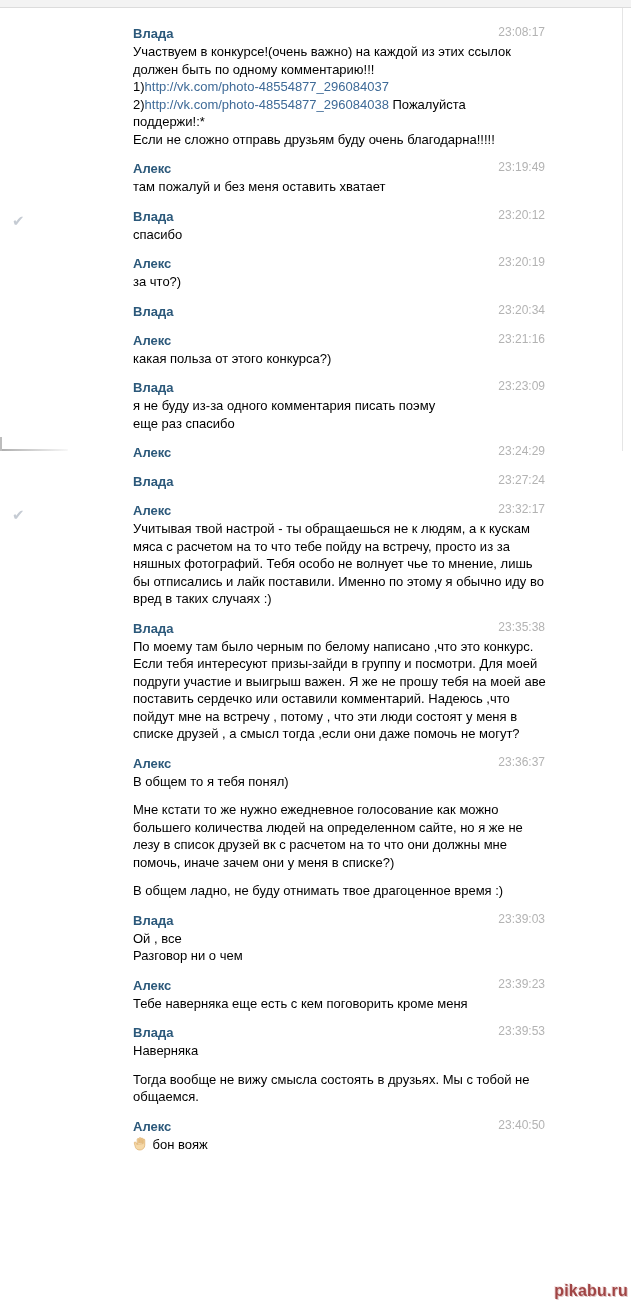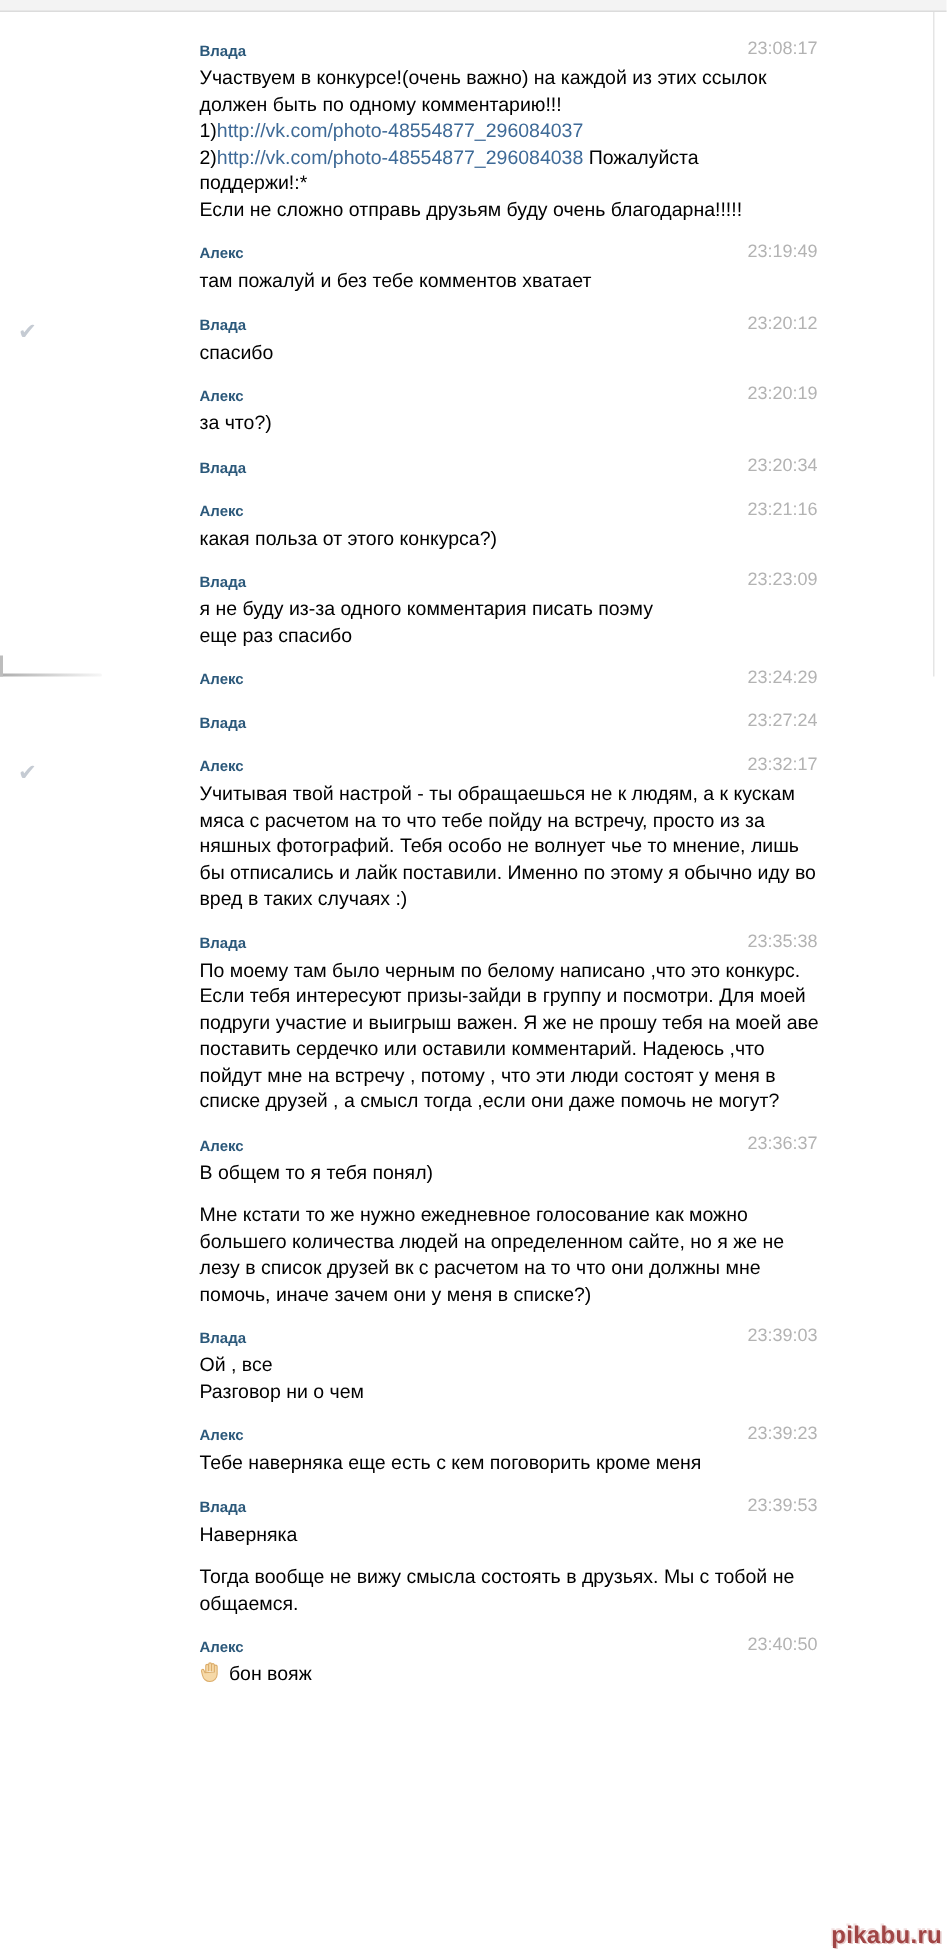--- a/index.html
+++ b/index.html
@@ -28,21 +28,21 @@
     position: absolute; left: 0; top: 437px; width: 2px; height: 14px;
     background: #bdbdbd;
   }
   .chat {
     position: absolute; left: 133px; top: 24px; width: 428px;
   }
   .msg { position: relative; margin-bottom: 11px; }
   .msg-head { position: relative; height: 18px; margin-bottom: 1px; }
   .author {
     color: var(--name-color, #2b587a);
-    font-weight: bold; font-size: 10px; line-height: 17px;
+    font-weight: bold; font-size: 13px; line-height: 17px;
     text-decoration: none; cursor: pointer;
   }
   .time {
     position: absolute; right: 16px; top: 1px;
     color: var(--time-color, #b3b3b3);
     font-size: 12px; line-height: 15px; text-align: right;
   }
   .msg-body { font-size: 13px; line-height: 17.5px; color: #000; }
   .para { white-space: pre-wrap; margin: 0 0 11px 0; }
   .para:last-child { margin-bottom: 0; }
@@ -79,21 +79,21 @@
 должен быть по одному комментарию!!!
 1)</span><a class="msg-link">http://vk.com/photo-48554877_296084037</a><span>
 2)</span><a class="msg-link">http://vk.com/photo-48554877_296084038</a><span> Пожалуйста
 поддержи!:*
 Если не сложно отправь друзьям буду очень благодарна!!!!!</span></div>
       </div>
     </div>
     <div class="msg">
       <div class="msg-head"><a class="author">Алекс</a><span class="time">23:19:49</span></div>
       <div class="msg-body">
-        <div class="para"><span>там пожалуй и без тебе комментов хватает</span></div>
+        <div class="para"><span>там пожалуй и без меня оставить хватает</span></div>
       </div>
     </div>
     <div class="msg">
       <span class="check">✔</span>
       <div class="msg-head"><a class="author">Влада</a><span class="time">23:20:12</span></div>
       <div class="msg-body">
         <div class="para"><span>спасибо</span></div>
       </div>
     </div>
     <div class="msg">
@@ -147,20 +147,21 @@
       </div>
     </div>
     <div class="msg">
       <div class="msg-head"><a class="author">Алекс</a><span class="time">23:36:37</span></div>
       <div class="msg-body">
         <div class="para"><span>В общем то я тебя понял)</span></div>
         <div class="para"><span>Мне кстати то же нужно ежедневное голосование как можно
 большего количества людей на определенном сайте, но я же не
 лезу в список друзей вк с расчетом на то что они должны мне
 помочь, иначе зачем они у меня в списке?)</span></div>
+        <div class="para"><span>В общем ладно, не буду отнимать твое драгоценное время :)</span></div>
       </div>
     </div>
     <div class="msg">
       <div class="msg-head"><a class="author">Влада</a><span class="time">23:39:03</span></div>
       <div class="msg-body">
         <div class="para"><span>Ой , все
 Разговор ни о чем</span></div>
       </div>
     </div>
     <div class="msg">

